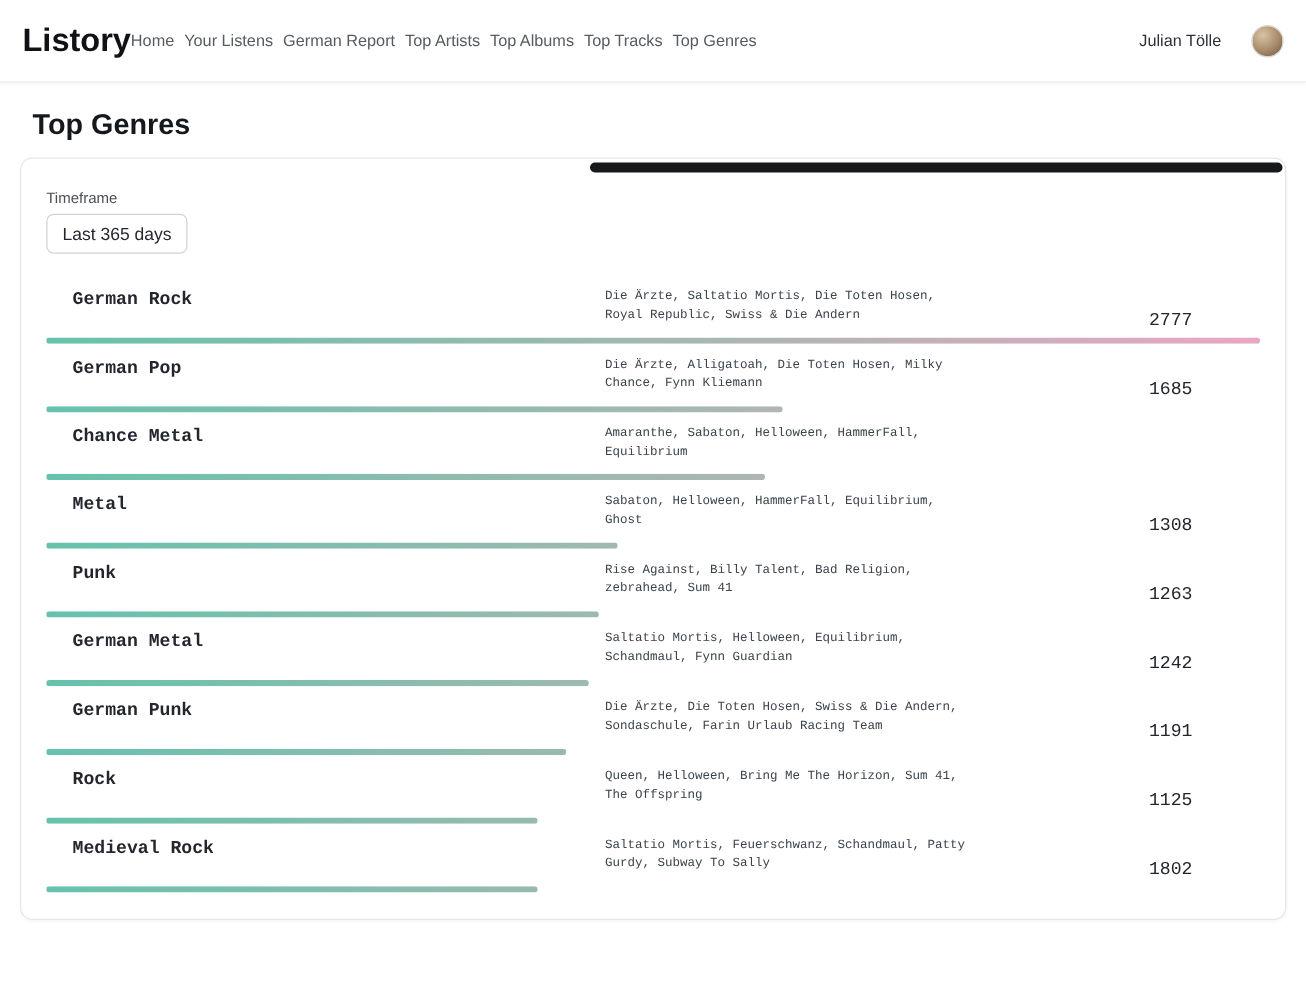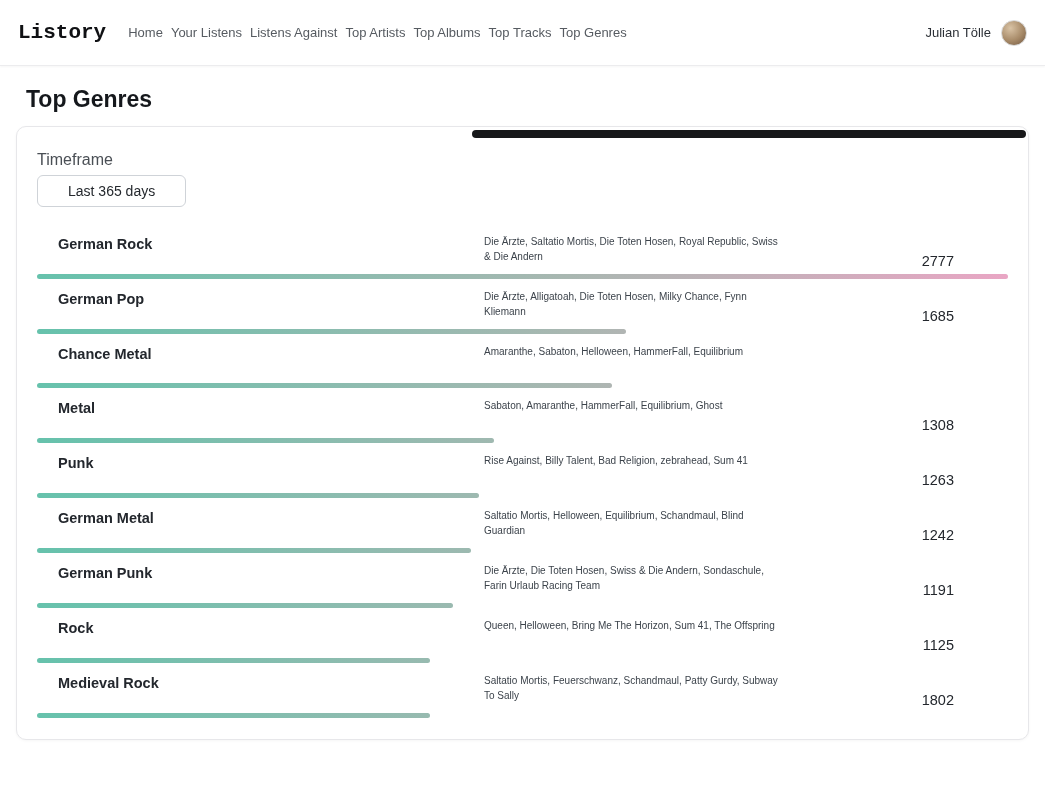--- a/index.html
+++ b/index.html
@@ -11,24 +11,24 @@
   }
 
   
   .navbar {
     display:flex; align-items:center;
     height:66px; padding:0 18px;
     border-bottom:1px solid #ececee;
     box-shadow:0 1px 2px rgba(0,0,0,.04);
     background:#fff;
   }
-  .logo { font-size:21px; font-weight:700; color:#101114; margin-right:22px; cursor:pointer;font-family:Liberation Mono, monospace; }
+  .logo { font-size:26px; font-weight:700; color:#101114; cursor:pointer; }
   .nav-links { display:flex; gap:8px; flex:1; align-items:center; }
   .nav-link { font-size:13px; color:#565b61; text-decoration:none; cursor:pointer; white-space:nowrap; }
-  .user { display:flex; align-items:center; gap:10px; }
+  .user { display:flex; align-items:center; gap:24px; }
   .user-name { font-size:13px; color:#2c3036; }
   .avatar {
     width:26px; height:26px; border-radius:50%;
     background:radial-gradient(circle at 35% 30%, #d9c3a5 0%, #a78a68 55%, #6f5640 100%);
     border:1px solid #d8d8d8; cursor:pointer;
   }
 
   
   .page-title { font-size:23px; font-weight:700; color:#15181c; margin:20px 0 13px; padding:0 26px; }
 
@@ -42,53 +42,54 @@
     box-shadow:0 1px 3px rgba(0,0,0,.04);
   }
 
   
   .hscroll { position:absolute; top:3px; left:2px; right:2px; height:8px; }
   .hscroll-thumb {
     position:absolute; top:0; right:0; height:8px; width:55%;
     background:#17181a; border-radius:4px; cursor:grab;
   }
 
-  .timeframe-label { font-size:16px; color:#4a4f55; margin:0 0 6px 0; }
+  .timeframe-label { font-size:12px; color:#4a4f55; margin:0 0 6px 0; }
   .timeframe-btn {
     display:inline-block; font-size:14px; color:#24282d;
     border:1px solid #cfd3d8; border-radius:6px;
-    padding:7px 30px; background:#fff; cursor:pointer;
+    padding:7px 12px; background:#fff; cursor:pointer;
     margin-bottom:16px;
   }
 
   
   .table { margin-top:2px; }
   .row {
     position:relative;
     display:grid;
     grid-template-columns:447px 300px 1fr;
     min-height:54px;
     padding:7px 0 11px 0;
+    font-family:Liberation Mono, monospace;
   }
   .cell-genre { font-size:14.5px; font-weight:700; color:#23272d; padding-left:21px; padding-top:4px; }
   .cell-artists { font-size:10px; color:#3c434b; line-height:1.5; padding-top:2px; }
   .cell-count { font-size:14.5px; color:#23272d; align-self:center; text-align:right; padding-right:54px;margin-top:21px; }
   .bar { position:absolute; left:0; bottom:1px; height:5px; width:100%; }
   .bar-clip { height:100%; overflow:hidden; border-radius:3px; }
   .bar-fill { height:100%; }
 </style>
 </head>
 <body>
 
 <div class="navbar">
   <div class="logo">Listory</div>
   <div class="nav-links">
       <a class="nav-link">Home</a>
       <a class="nav-link">Your Listens</a>
-      <a class="nav-link">Listens Against</a>
+      <a class="nav-link">German Report</a>
       <a class="nav-link">Top Artists</a>
       <a class="nav-link">Top Albums</a>
       <a class="nav-link">Top Tracks</a>
       <a class="nav-link">Top Genres</a>
     </div>
   <div class="user">
     <span class="user-name">Julian Tölle</span>
     <span class="avatar"></span>
   </div>
 </div>
@@ -129,41 +130,41 @@
         <div class="cell-genre">Chance Metal</div>
         <div class="cell-artists">Amaranthe, Sabaton, Helloween, HammerFall, Equilibrium</div>
         <div class="bar">
           <div class="bar-clip" style="width: 59.2006%;">
             <div class="bar-fill" style="width: 168.917%; background: linear-gradient(90deg, rgb(102, 194, 172) 0%, rgb(169, 183, 177) 55%, rgb(233, 166, 196) 100%);"></div>
           </div>
         </div>
       </div>
       <div class="row">
         <div class="cell-genre">Metal</div>
-        <div class="cell-artists">Sabaton, Amaranthe, HammerFall, Equilibrium, Ghost</div>
+        <div class="cell-artists">Sabaton, Helloween, HammerFall, Equilibrium, Ghost</div>
         <div class="cell-count">1308</div>
         <div class="bar">
           <div class="bar-clip" style="width: 47.1012%;">
             <div class="bar-fill" style="width: 212.309%; background: linear-gradient(90deg, rgb(102, 194, 172) 0%, rgb(169, 183, 177) 55%, rgb(233, 166, 196) 100%);"></div>
           </div>
         </div>
       </div>
       <div class="row">
         <div class="cell-genre">Punk</div>
         <div class="cell-artists">Rise Against, Billy Talent, Bad Religion, zebrahead, Sum 41</div>
         <div class="cell-count">1263</div>
         <div class="bar">
           <div class="bar-clip" style="width: 45.4807%;">
             <div class="bar-fill" style="width: 219.873%; background: linear-gradient(90deg, rgb(102, 194, 172) 0%, rgb(169, 183, 177) 55%, rgb(233, 166, 196) 100%);"></div>
           </div>
         </div>
       </div>
       <div class="row">
         <div class="cell-genre">German Metal</div>
-        <div class="cell-artists">Saltatio Mortis, Helloween, Equilibrium, Schandmaul, Blind Guardian</div>
+        <div class="cell-artists">Saltatio Mortis, Helloween, Equilibrium, Schandmaul, Fynn Guardian</div>
         <div class="cell-count">1242</div>
         <div class="bar">
           <div class="bar-clip" style="width: 44.7245%;">
             <div class="bar-fill" style="width: 223.591%; background: linear-gradient(90deg, rgb(102, 194, 172) 0%, rgb(169, 183, 177) 55%, rgb(233, 166, 196) 100%);"></div>
           </div>
         </div>
       </div>
       <div class="row">
         <div class="cell-genre">German Punk</div>
         <div class="cell-artists">Die Ärzte, Die Toten Hosen, Swiss &amp; Die Andern, Sondaschule, Farin Urlaub Racing Team</div>

